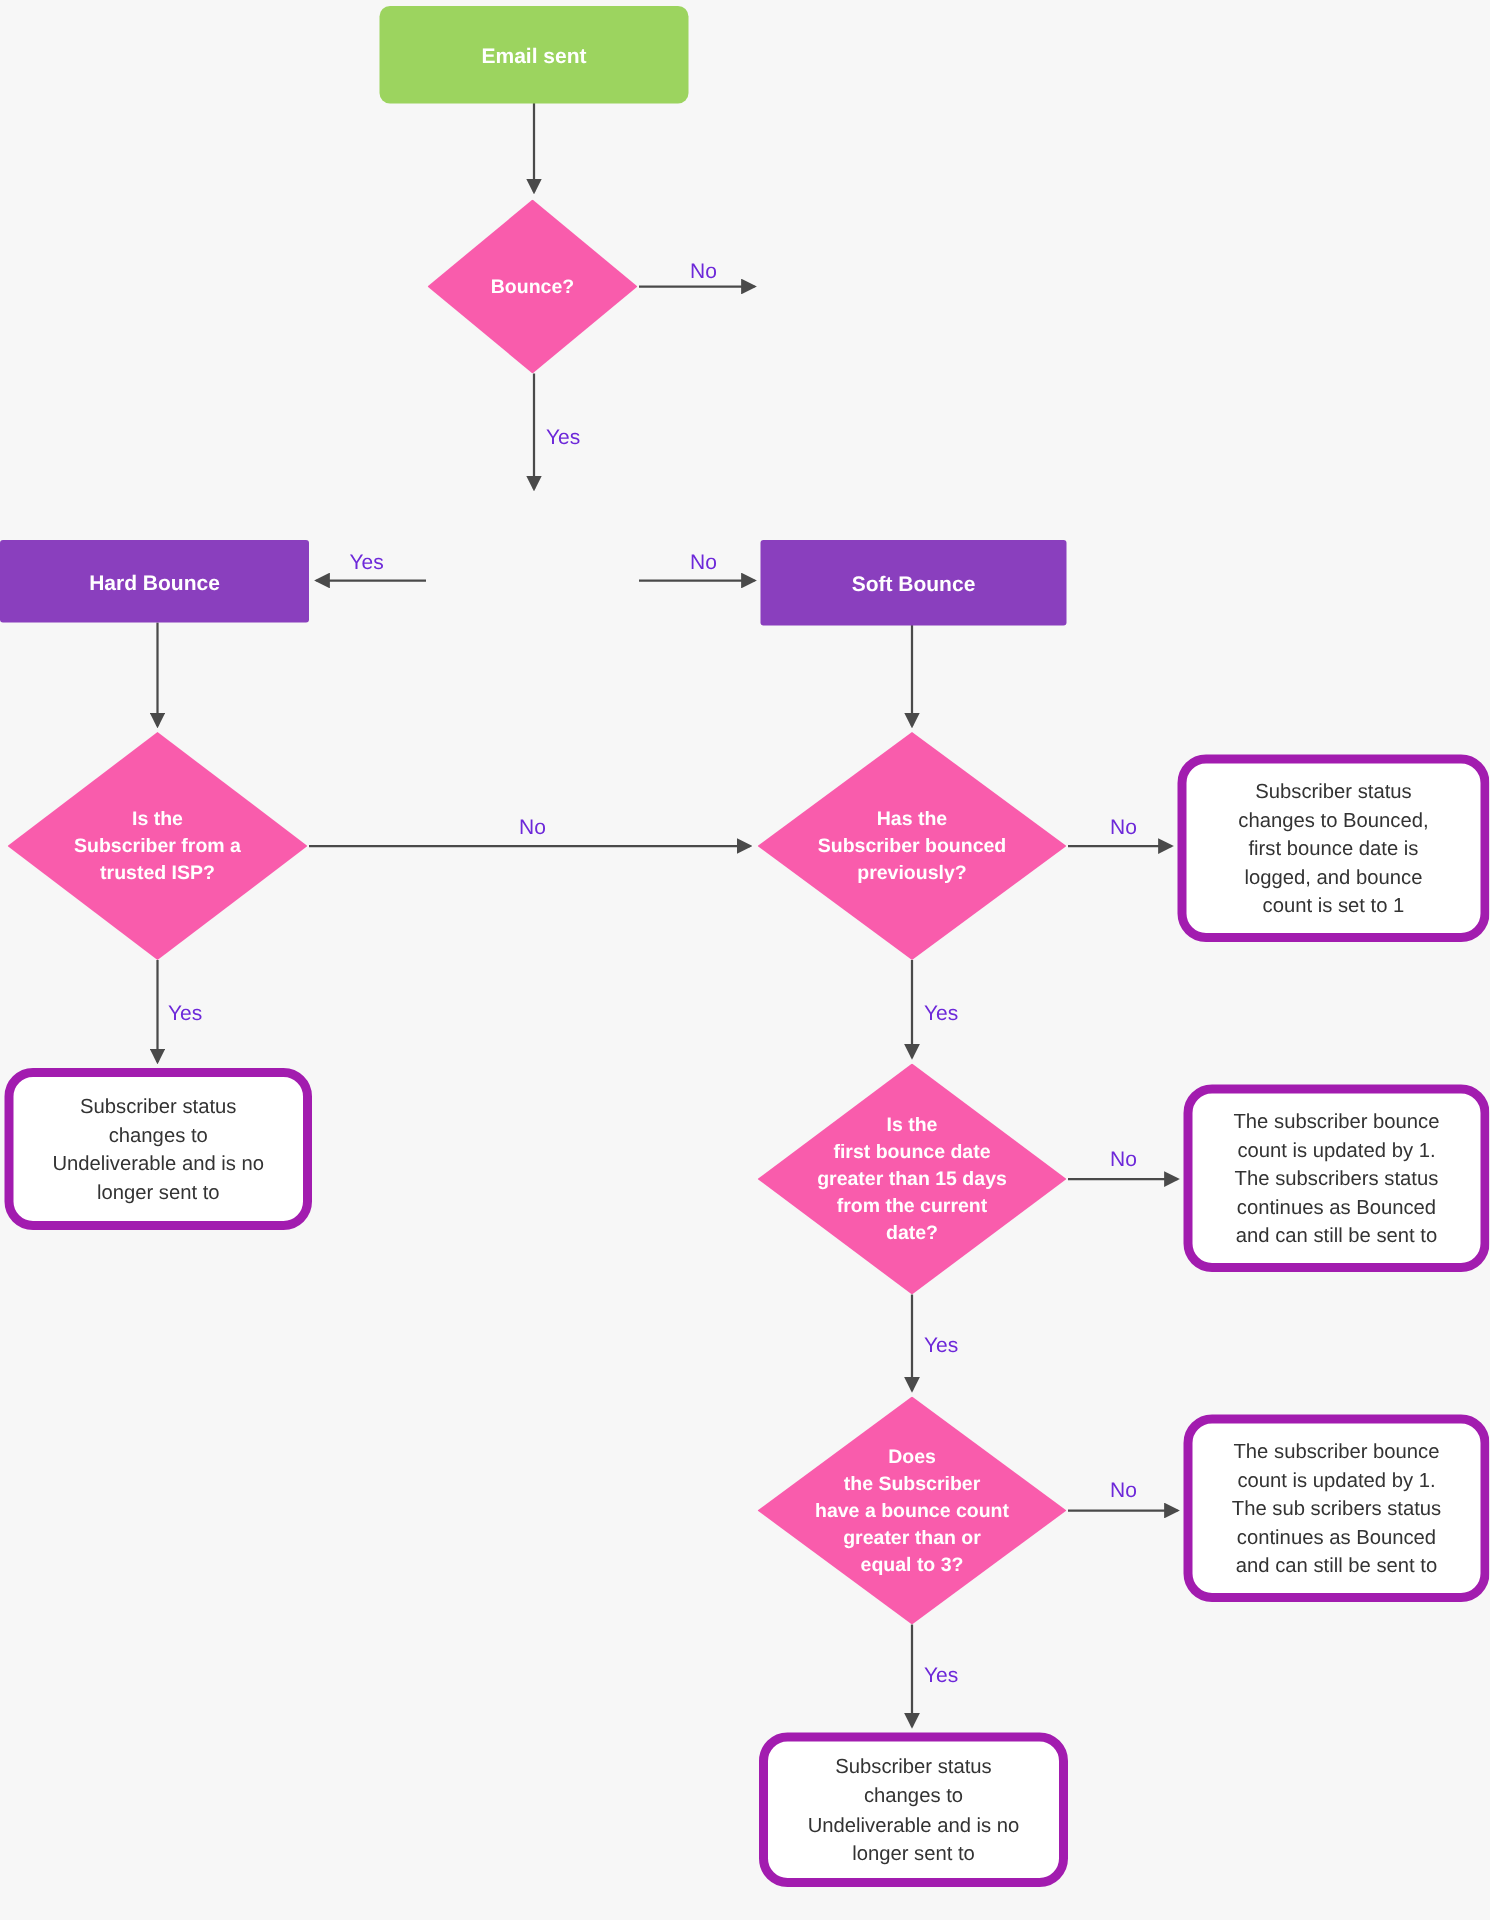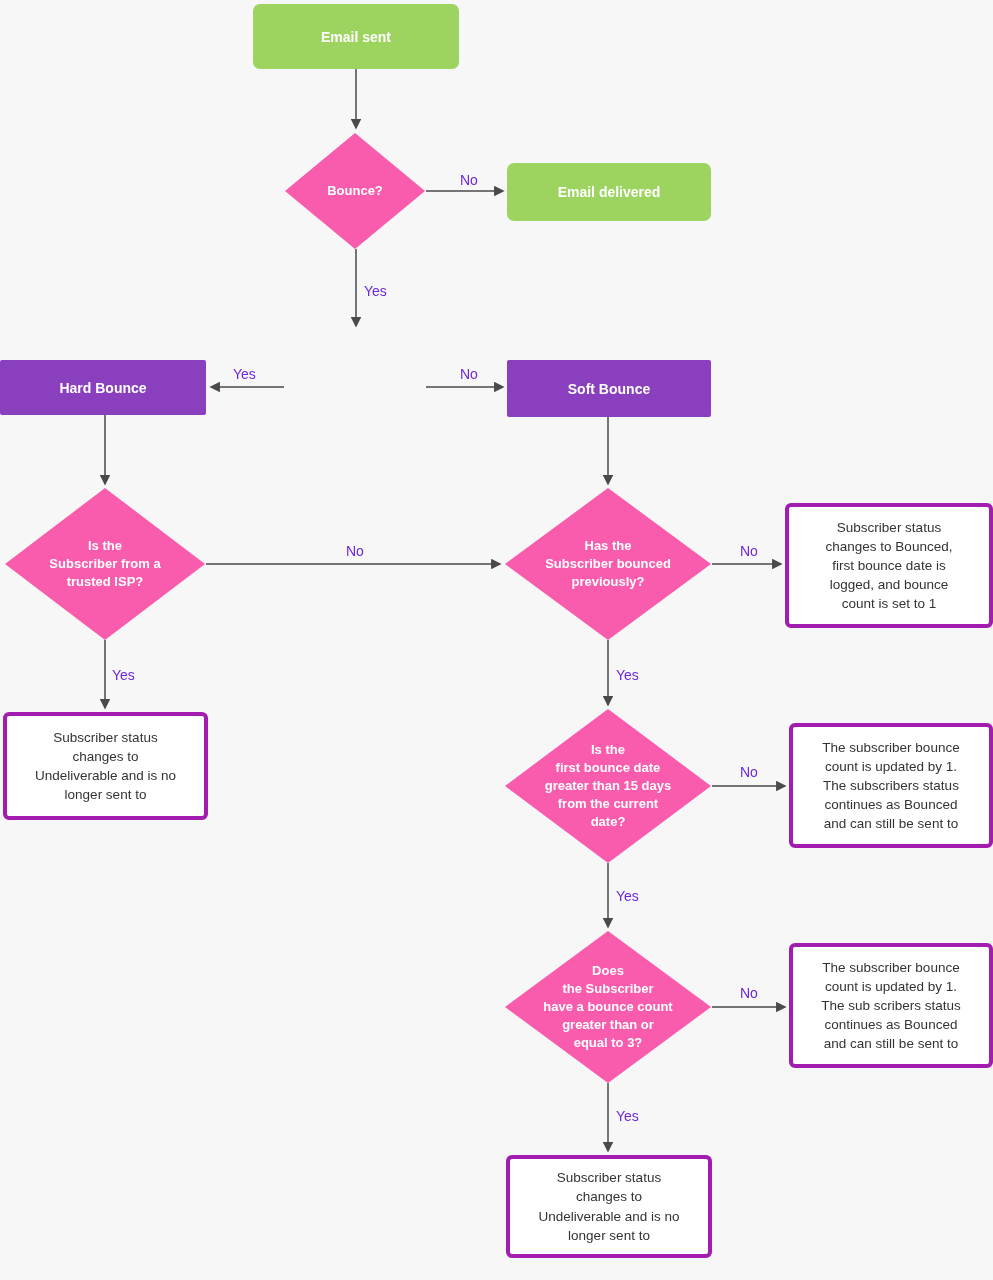--- a/index.html
+++ b/index.html
@@ -33,22 +33,22 @@
     background: #f95cac;
     color: #ffffff;
     font-weight: 700;
     font-size: 13px;
     line-height: 1.4;
     clip-path: polygon(50% 0, 100% 50%, 50% 100%, 0 50%);
     padding: 0 22px;
   }
   .whitebox {
     background: #ffffff;
-    border: 4px solid #a21caf;
-    border-radius: 6px;
+    border: 6px solid #a21caf;
+    border-radius: 19px;
     color: #333333;
     font-size: 13.5px;
     line-height: 1.42;
     padding: 10px 8px;
   }
   .edge-label {
     position: absolute;
     font-size: 14px;
     color: #6d28d9;
   }
@@ -80,21 +80,20 @@
       <line x1="608" y1="863" x2="608" y2="927" marker-end="url(#arrow)"></line>
       <line x1="712" y1="1007" x2="785" y2="1007" marker-end="url(#arrow)"></line>
       <line x1="608" y1="1083" x2="608" y2="1151" marker-end="url(#arrow)"></line>
     </g>
   </svg>
 
   <div class="node rect green" style="left:253px; top:4px;   width:206px; height:65px;">Email sent</div>
 
   <div class="node diamond" style="left:285px; top:133px; width:140px; height:116px;">Bounce?</div>
 
-  <div class="node rect green" style="left:507px; top:163px; width:204px; height:58px;">Email delivered</div>
 
 
   <div class="node rect purple" style="left:0px;   top:360px; width:206px; height:55px;">Hard Bounce</div>
 
   <div class="node rect purple" style="left:507px; top:360px; width:204px; height:57px;">Soft Bounce</div>
 
   <div class="node diamond" style="left:5px;   top:488px; width:200px; height:152px;">Is the
 Subscriber from a
 trusted ISP?</div>
 

